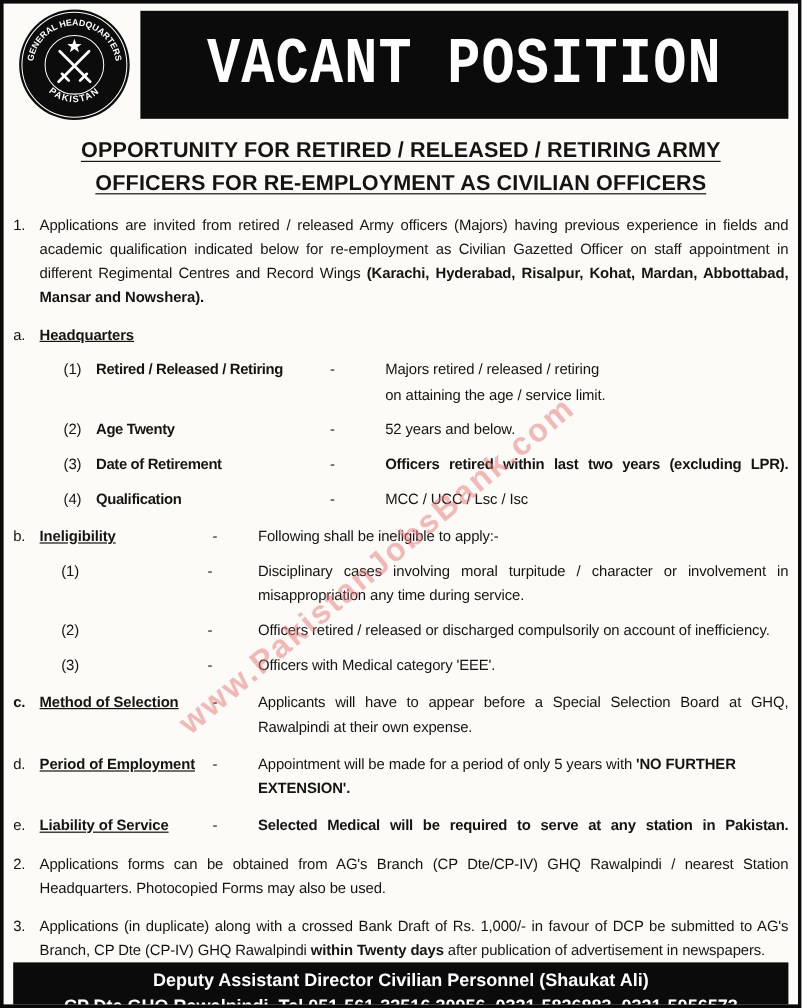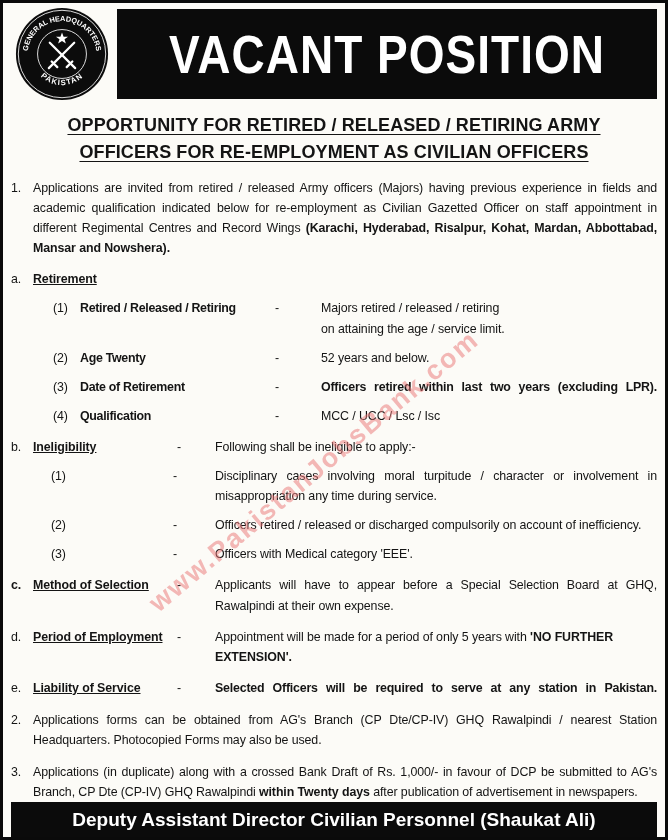--- a/index.html
+++ b/index.html
@@ -15,21 +15,21 @@
     display: flex;
     flex-direction: column;
     font-family: "Liberation Sans", sans-serif;
     color: #141414;
     overflow: hidden;
   }
   
   .header { display: flex; height: 90px; flex: 0 0 auto; }
   .logo-box { width: 102px; display: flex; align-items: center; justify-content: center; background: transparent; }
   .logo-svg { width: 94px; height: 94px; }
-  .black-bar { flex: 1; background: #0b0b0b; display: flex; align-items: center; justify-content: center; margin-left: 4px; }
+  .black-bar { flex: 1; background: #0b0b0b; display: flex; align-items: center; justify-content: center; margin-left: 4px; font-family: Liberation Mono, monospace; }
   .vacant-title {
     color: #ffffff; font-size: 46px; font-weight: 800;
     letter-spacing: 1px; transform: scaleY(1.18); white-space: nowrap;
   }
   
   .main-title { text-align: center; margin-top: 13px; }
   .main-title div {
     font-size: 18px; font-weight: bold; line-height: 1.5;
     text-decoration: underline; text-underline-offset: 3px; letter-spacing: 0.1px;
   }
@@ -44,21 +44,21 @@
 
   .row-num { display: grid; grid-template-columns: 22px 1fr; margin-top: 12px; }
   .sec-a { display: grid; grid-template-columns: 22px 1fr; margin-top: 11px; }
   .row-elig { display: grid; grid-template-columns: 27px 185px 56px 1fr; padding-left: 42px; margin-top: 9px; }
   .row-elig .dash, .row-inelig .dash, .row-letter .dash { padding-left: 10px; }
   .row-letter { display: grid; grid-template-columns: 22px 134px 48px 1fr; margin-top: 11px; }
   .row-inelig { display: grid; grid-template-columns: 112px 52px 1fr; padding-left: 40px; margin-top: 9px; }
 
   
   .footer { margin-top: auto; background: #0b0b0b; color: #ffffff; text-align: center; padding: 5px 4px 6px; }
-  .footer div { font-size: 19px; font-weight: bold; line-height: 1.4; }
+  .footer div { font-size: 15px; font-weight: bold; line-height: 1.4; }
 
   
   .watermark {
     position: absolute; left: 150px; top: 588px;
     transform: rotate(-40deg); transform-origin: 0 50%;
     font-size: 27px; font-weight: bold; letter-spacing: 2px;
     color: rgba(233, 116, 116, 0.5);
     pointer-events: none; white-space: nowrap; z-index: 5;
   }
 </style>
@@ -106,21 +106,21 @@
 
   <div class="body-text">
 
     <div class="row-num">
       <span>1.</span>
       <p class="just" style="margin:0"><span>Applications are invited from retired / released Army officers (Majors) having previous experience in fields and academic qualification indicated below for re-employment as Civilian Gazetted Officer on staff appointment in different Regimental Centres and Record Wings </span><span class="bold">(Karachi, Hyderabad, Risalpur, Kohat,  Mardan, Abbottabad, Mansar and Nowshera).</span></p>
     </div>
 
     <div class="sec-a">
       <span>a.</span>
-      <span class="hd">Retirement</span>
+      <span class="hd">Headquarters</span>
     </div>
 
     <div class="row-elig">
       <span>(1)</span>
       <span class="lbl">Retired / Released / Retiring</span>
       <span class="dash">-</span>
       <span class="pre">Majors retired / released / retiring
 on attaining the age / service limit.</span>
     </div>
     <div class="row-elig">
@@ -176,21 +176,21 @@
       <span>d.</span>
       <span class="hd">Period of Employment</span>
       <span class="dash">-</span>
       <span><span>Appointment will be made for a period of only 5 years with </span><span class="bold">'NO FURTHER EXTENSION'</span><span class="bold">.</span></span>
     </div>
 
     <div class="row-letter">
       <span>e.</span>
       <span class="hd">Liability of Service</span>
       <span class="dash">-</span>
-      <span class="fjust">Selected Officers will be required to serve at any station in Pakistan.</span>
+      <span class="fjust">Selected Medical will be required to serve at any station in Pakistan.</span>
     </div>
 
     <div class="row-num">
       <span>2.</span>
       <p class="just" style="margin:0">Applications forms can be obtained from AG's Branch (CP Dte/CP-IV) GHQ Rawalpindi / nearest Station Headquarters. Photocopied Forms may also be used.</p>
     </div>
 
     <div class="row-num">
       <span>3.</span>
       <p class="just" style="margin:0"><span>Applications (in duplicate) along with a crossed Bank Draft of Rs. 1,000/- in favour of DCP be submitted to AG's Branch, CP Dte (CP-IV) GHQ Rawalpindi </span><span class="bold">within Twenty days</span><span> after publication of advertisement in newspapers.</span></p>

